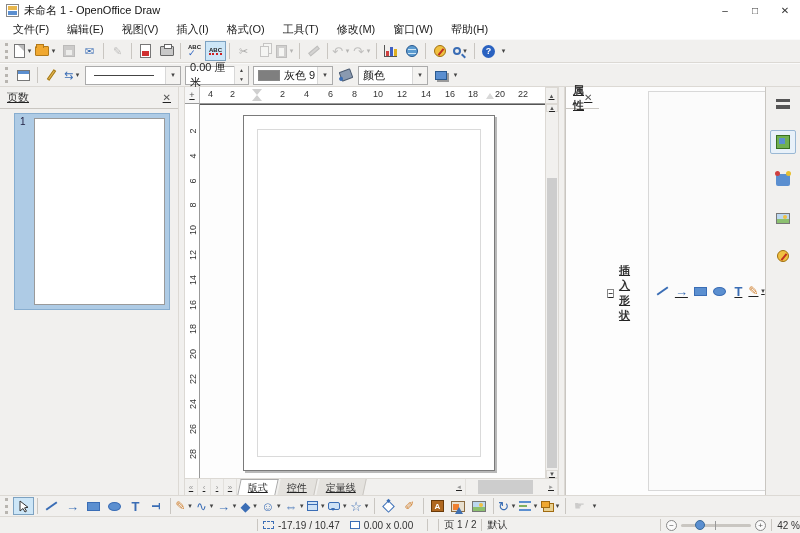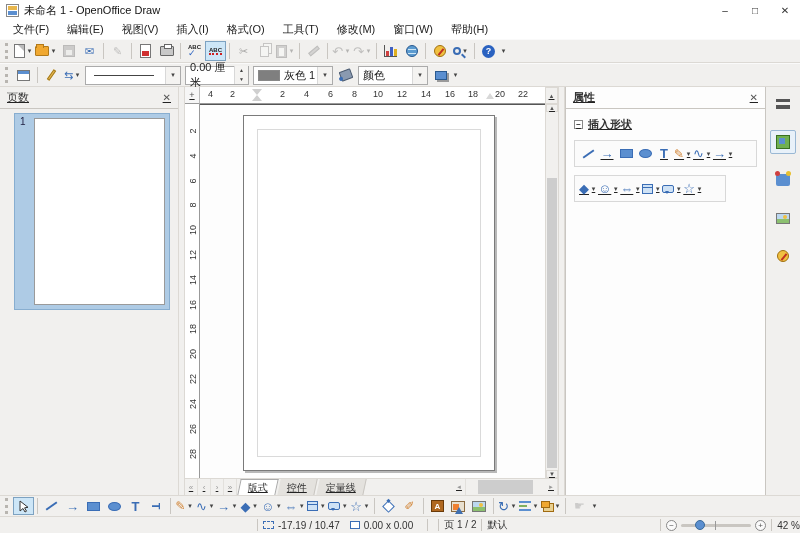--- a/index.html
+++ b/index.html
@@ -142,21 +142,21 @@
   .vscroll .thumbv { position:absolute; left:1px; right:1px; top:66px; height:290px; background:#cdcdcd; }
   .tabs-row { height:17px; display:flex; align-items:stretch; background:#f1f0ee; border-top:1px solid #dcd9d4; }
   .navbtn { width:13px; display:flex; align-items:center; justify-content:center; font-size:8px; color:#999; border-right:1px solid #e2e0dc; }
   .ltab { padding:1px 8px 0; display:flex; align-items:center; font-size:10px; color:#333; border-right:1px solid #c9c6c1; background:#e4e2de; transform:skewX(-12deg); margin-left:2px; }
   .ltab > span { transform:skewX(12deg); }
   .ltab.active { background:#fff; border:1px solid #aaa; border-bottom:none; }
   .hscroll { margin-left:auto; width:105px; display:flex; align-items:stretch; }
   .hscroll .track { flex:1; position:relative; background:#f1f0ee; }
   .hscroll .thumbh { position:absolute; top:1px; bottom:1px; left:12px; width:55px; background:#cdcdcd; }
 
-  .props-panel { width:200px; background:#fdfdfd; display:flex; flex-direction:column; border-left:1px solid #c9c6c1; }
+  .props-panel { width:200px; background:#fdfdfd; display:flex; flex-direction:row; border-left:1px solid #c9c6c1; }
   .section-row { display:flex; align-items:center; gap:5px; padding:8px 8px 4px; color:#333; font-weight:bold; }
   .shape-box { margin:4px 8px; border:1px solid #d8d8d8; background:#fbfbfb; display:flex; align-items:center; padding:3px 4px; gap:1px; }
   .sbtn { min-width:18px; height:19px; display:flex; align-items:center; justify-content:center; }
 
   .tabstrip { width:35px; background:#f1f0ee; border-left:1px solid #c9c6c1; display:flex; flex-direction:column; align-items:center; padding-top:5px; gap:14px; }
   .striptab { width:26px; height:24px; display:flex; align-items:center; justify-content:center; border:1px solid transparent; }
   .striptab.active { border:1px solid #9ab8d4; background:#e8f1f9; border-radius:2px; }
 
   
   .drawbar { height:21px; background:#f1f0ee; border-top:1px solid #dcd9d4; display:flex; align-items:center; padding-left:2px; }
@@ -299,21 +299,21 @@
   </div>
   <div class="combo" style="width:64px">
     <span>0.00 厘米</span>
     <span class="spin">
         <span>▲</span>
         <span>▼</span>
       </span>
   </div>
   <div class="combo" style="width:80px">
     <span class="swatch" style="background:#7f7f7f"></span>
-    <span>灰色 1</span>
+    <span>灰色 9</span>
     <span class="cdd">▾</span>
   </div>
   <span class="tbtn">
       <span class="ic ic-can"></span>
     </span>
   <div class="combo" style="width:70px">
     <span>颜色</span>
     <span class="cdd">▾</span>
   </div>
   <span class="tbtn">

